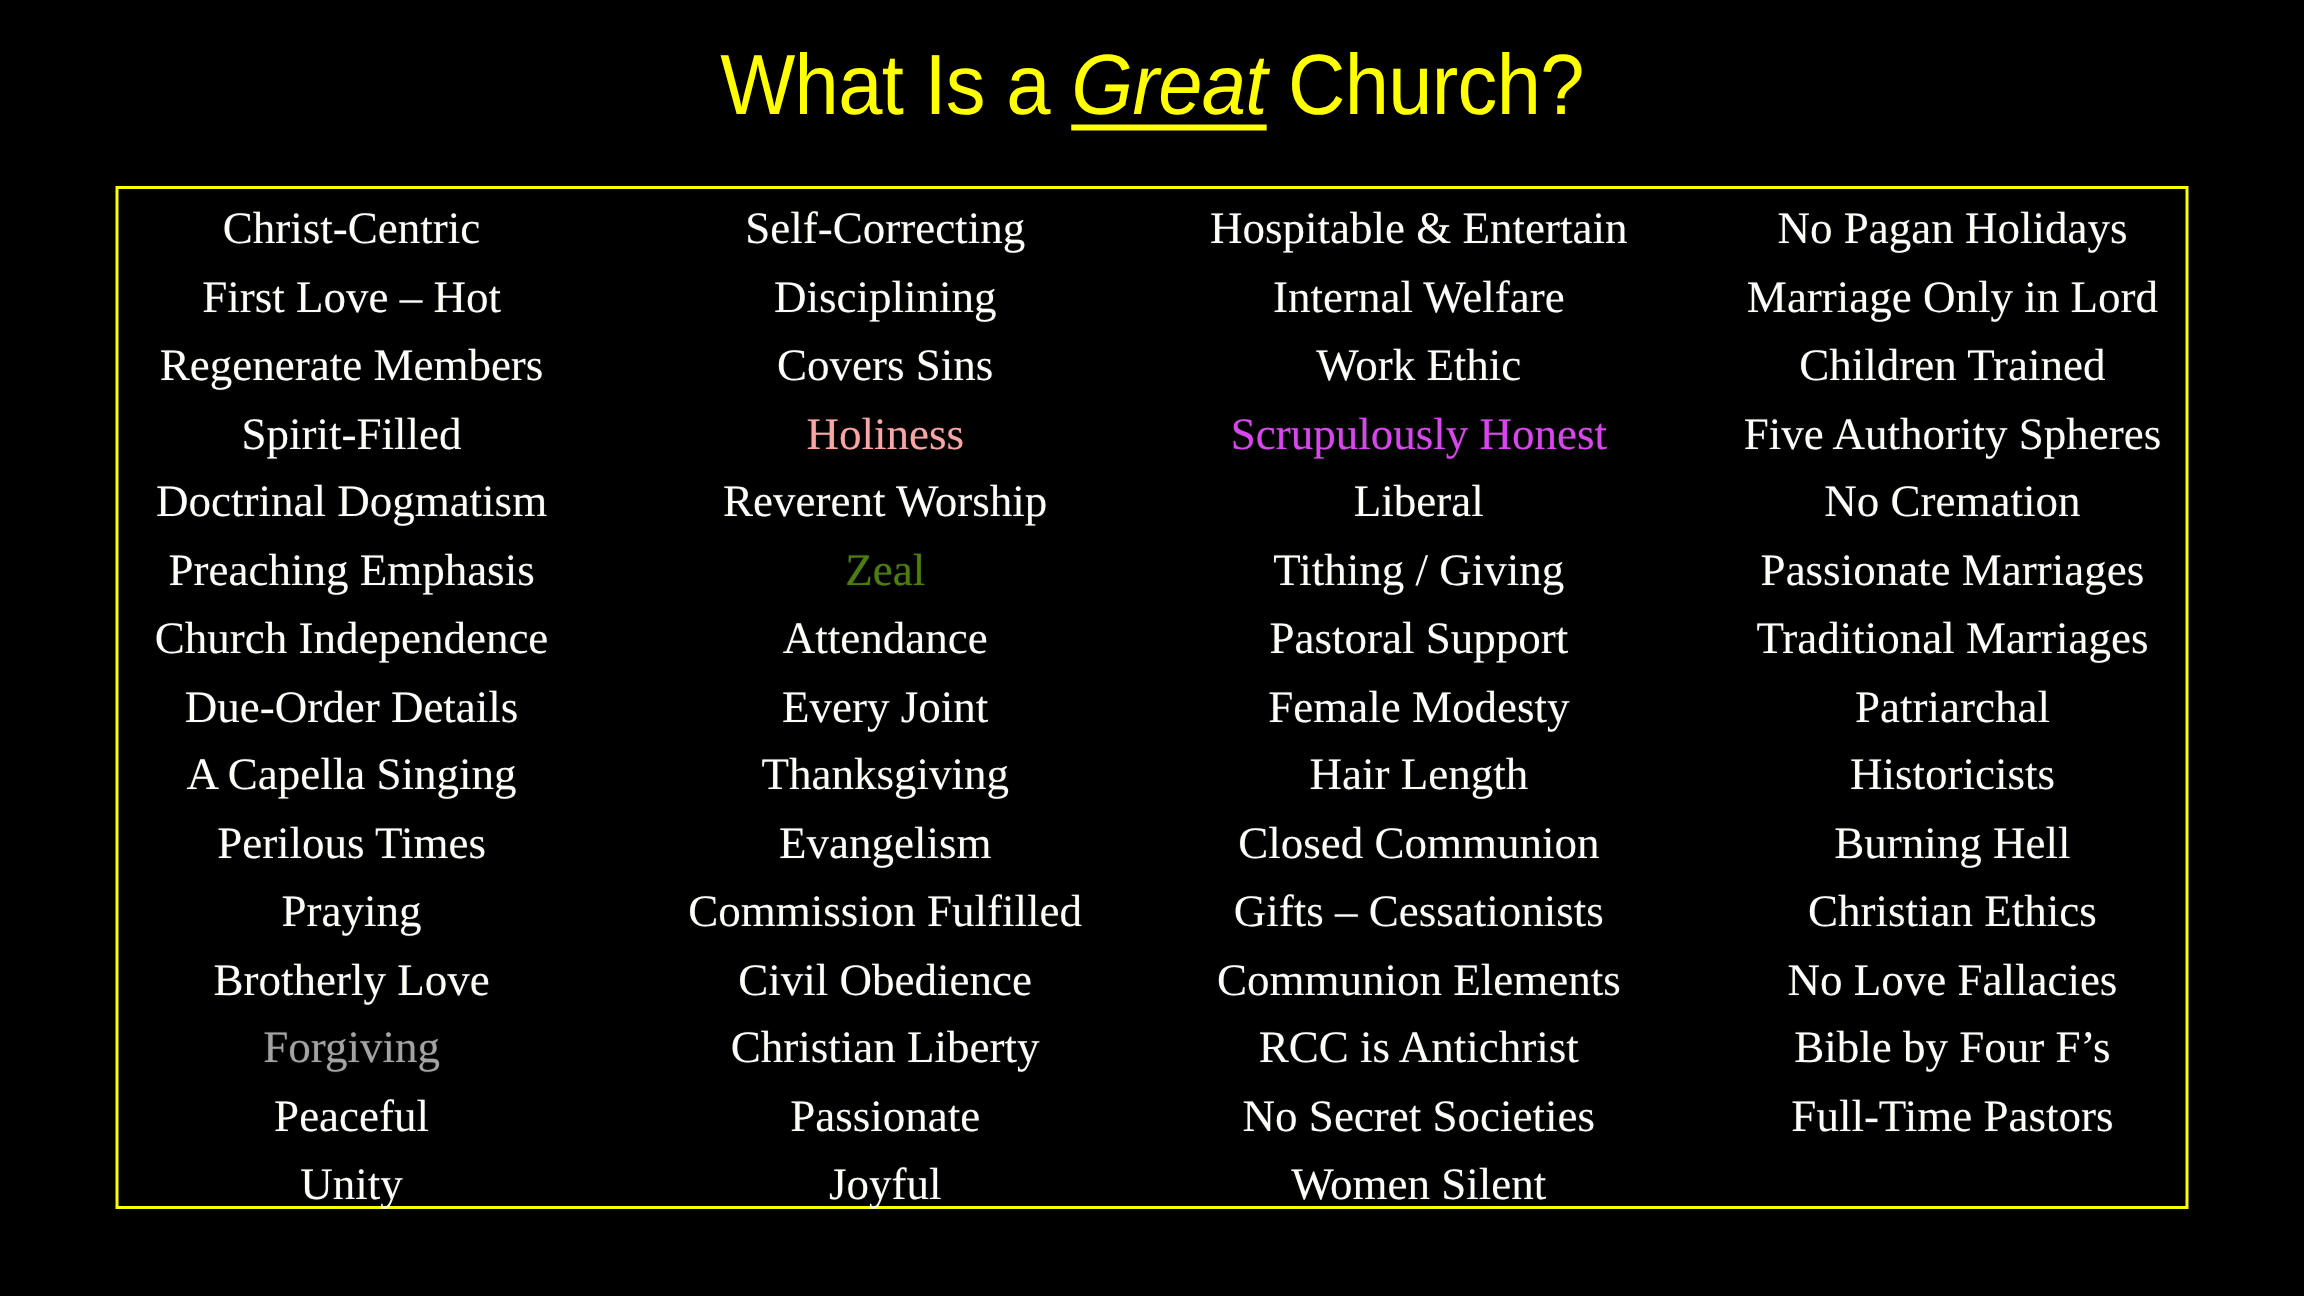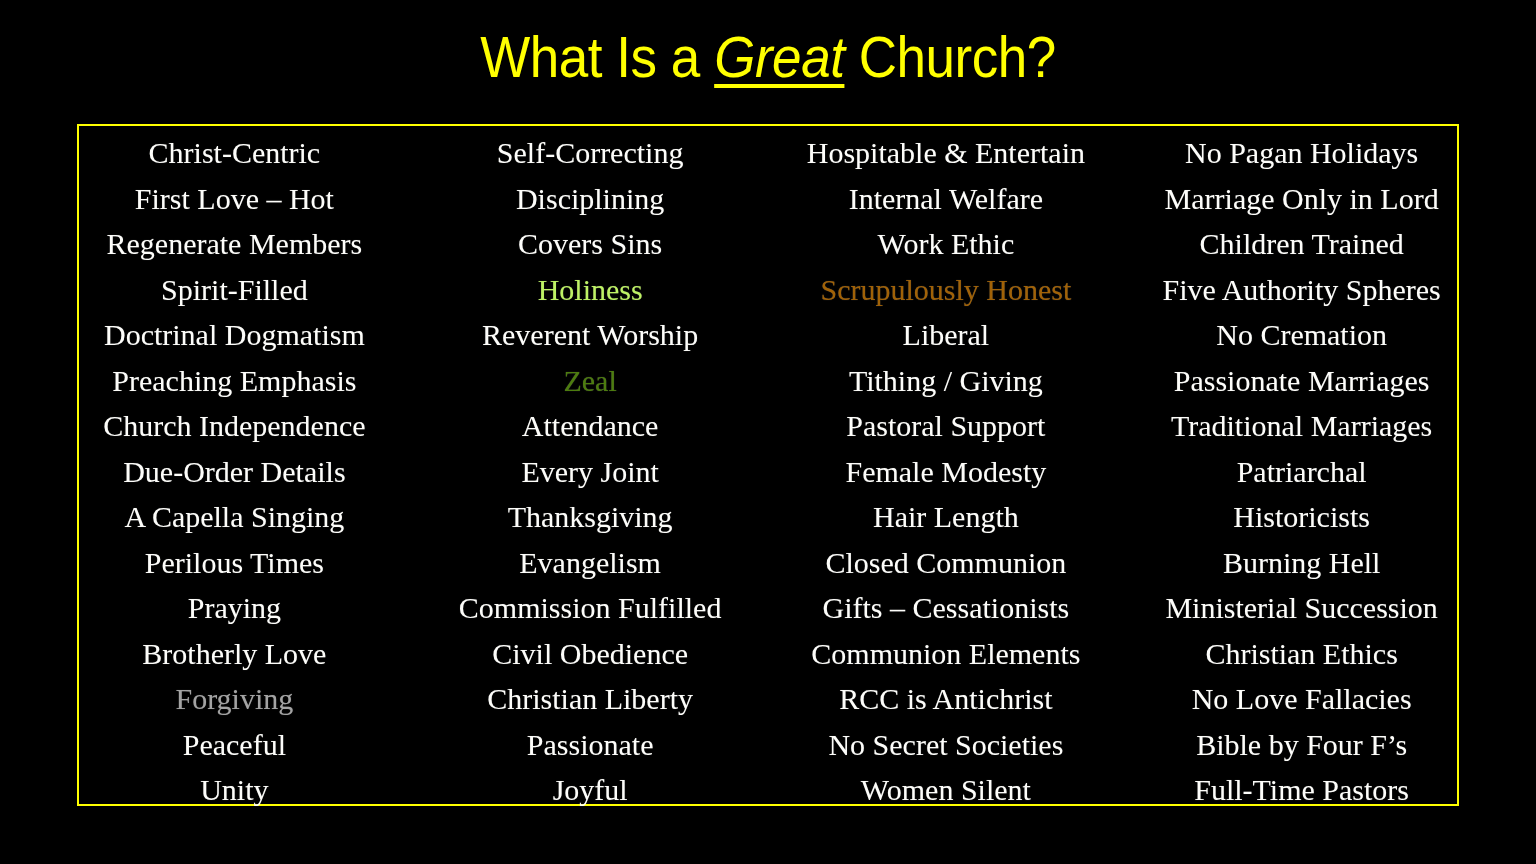--- a/index.html
+++ b/index.html
@@ -97,38 +97,38 @@
         <div class="list-item" style="color: rgb(253, 253, 250);">Praying</div>
         <div class="list-item" style="color: rgb(253, 253, 250);">Brotherly Love</div>
         <div class="list-item" style="color: #a3a3a3;">Forgiving</div>
         <div class="list-item" style="color: rgb(253, 253, 250);">Peaceful</div>
         <div class="list-item" style="color: rgb(253, 253, 250);">Unity</div>
       </div>
     <div class="column">
         <div class="list-item" style="color: rgb(253, 253, 250);">Self-Correcting</div>
         <div class="list-item" style="color: rgb(253, 253, 250);">Disciplining</div>
         <div class="list-item" style="color: rgb(253, 253, 250);">Covers Sins</div>
-        <div class="list-item" style="color: #bef264;">Holiness</div>
+        <div class="list-item" style="color: #fca5a5;">Holiness</div>
         <div class="list-item" style="color: rgb(253, 253, 250);">Reverent Worship</div>
         <div class="list-item" style="color: #4d7c0f;">Zeal</div>
         <div class="list-item" style="color: rgb(253, 253, 250);">Attendance</div>
         <div class="list-item" style="color: rgb(253, 253, 250);">Every Joint</div>
         <div class="list-item" style="color: rgb(253, 253, 250);">Thanksgiving</div>
         <div class="list-item" style="color: rgb(253, 253, 250);">Evangelism</div>
         <div class="list-item" style="color: rgb(253, 253, 250);">Commission Fulfilled</div>
         <div class="list-item" style="color: rgb(253, 253, 250);">Civil Obedience</div>
         <div class="list-item" style="color: rgb(253, 253, 250);">Christian Liberty</div>
         <div class="list-item" style="color: rgb(253, 253, 250);">Passionate</div>
         <div class="list-item" style="color: rgb(253, 253, 250);">Joyful</div>
       </div>
     <div class="column">
         <div class="list-item" style="color: rgb(253, 253, 250);">Hospitable &amp; Entertain</div>
         <div class="list-item" style="color: rgb(253, 253, 250);">Internal Welfare</div>
         <div class="list-item" style="color: rgb(253, 253, 250);">Work Ethic</div>
-        <div class="list-item" style="color: #a16207;">Scrupulously Honest</div>
+        <div class="list-item" style="color: #d946ef;">Scrupulously Honest</div>
         <div class="list-item" style="color: rgb(253, 253, 250);">Liberal</div>
         <div class="list-item" style="color: rgb(253, 253, 250);">Tithing / Giving</div>
         <div class="list-item" style="color: rgb(253, 253, 250);">Pastoral Support</div>
         <div class="list-item" style="color: rgb(253, 253, 250);">Female Modesty</div>
         <div class="list-item" style="color: rgb(253, 253, 250);">Hair Length</div>
         <div class="list-item" style="color: rgb(253, 253, 250);">Closed Communion</div>
         <div class="list-item" style="color: rgb(253, 253, 250);">Gifts – Cessationists</div>
         <div class="list-item" style="color: rgb(253, 253, 250);">Communion Elements</div>
         <div class="list-item" style="color: rgb(253, 253, 250);">RCC is Antichrist</div>
         <div class="list-item" style="color: rgb(253, 253, 250);">No Secret Societies</div>
@@ -138,21 +138,20 @@
         <div class="list-item" style="color: rgb(253, 253, 250);">No Pagan Holidays</div>
         <div class="list-item" style="color: rgb(253, 253, 250);">Marriage Only in Lord</div>
         <div class="list-item" style="color: rgb(253, 253, 250);">Children Trained</div>
         <div class="list-item" style="color: rgb(253, 253, 250);">Five Authority Spheres</div>
         <div class="list-item" style="color: rgb(253, 253, 250);">No Cremation</div>
         <div class="list-item" style="color: rgb(253, 253, 250);">Passionate Marriages</div>
         <div class="list-item" style="color: rgb(253, 253, 250);">Traditional Marriages</div>
         <div class="list-item" style="color: rgb(253, 253, 250);">Patriarchal</div>
         <div class="list-item" style="color: rgb(253, 253, 250);">Historicists</div>
         <div class="list-item" style="color: rgb(253, 253, 250);">Burning Hell</div>
-        <div class="list-item" style="color: rgb(253, 253, 250);">Ministerial Succession</div>
         <div class="list-item" style="color: rgb(253, 253, 250);">Christian Ethics</div>
         <div class="list-item" style="color: rgb(253, 253, 250);">No Love Fallacies</div>
         <div class="list-item" style="color: rgb(253, 253, 250);">Bible by Four F’s</div>
         <div class="list-item" style="color: rgb(253, 253, 250);">Full-Time Pastors</div>
       </div>
   </div>
 
 </div>
 
 </body></html>

